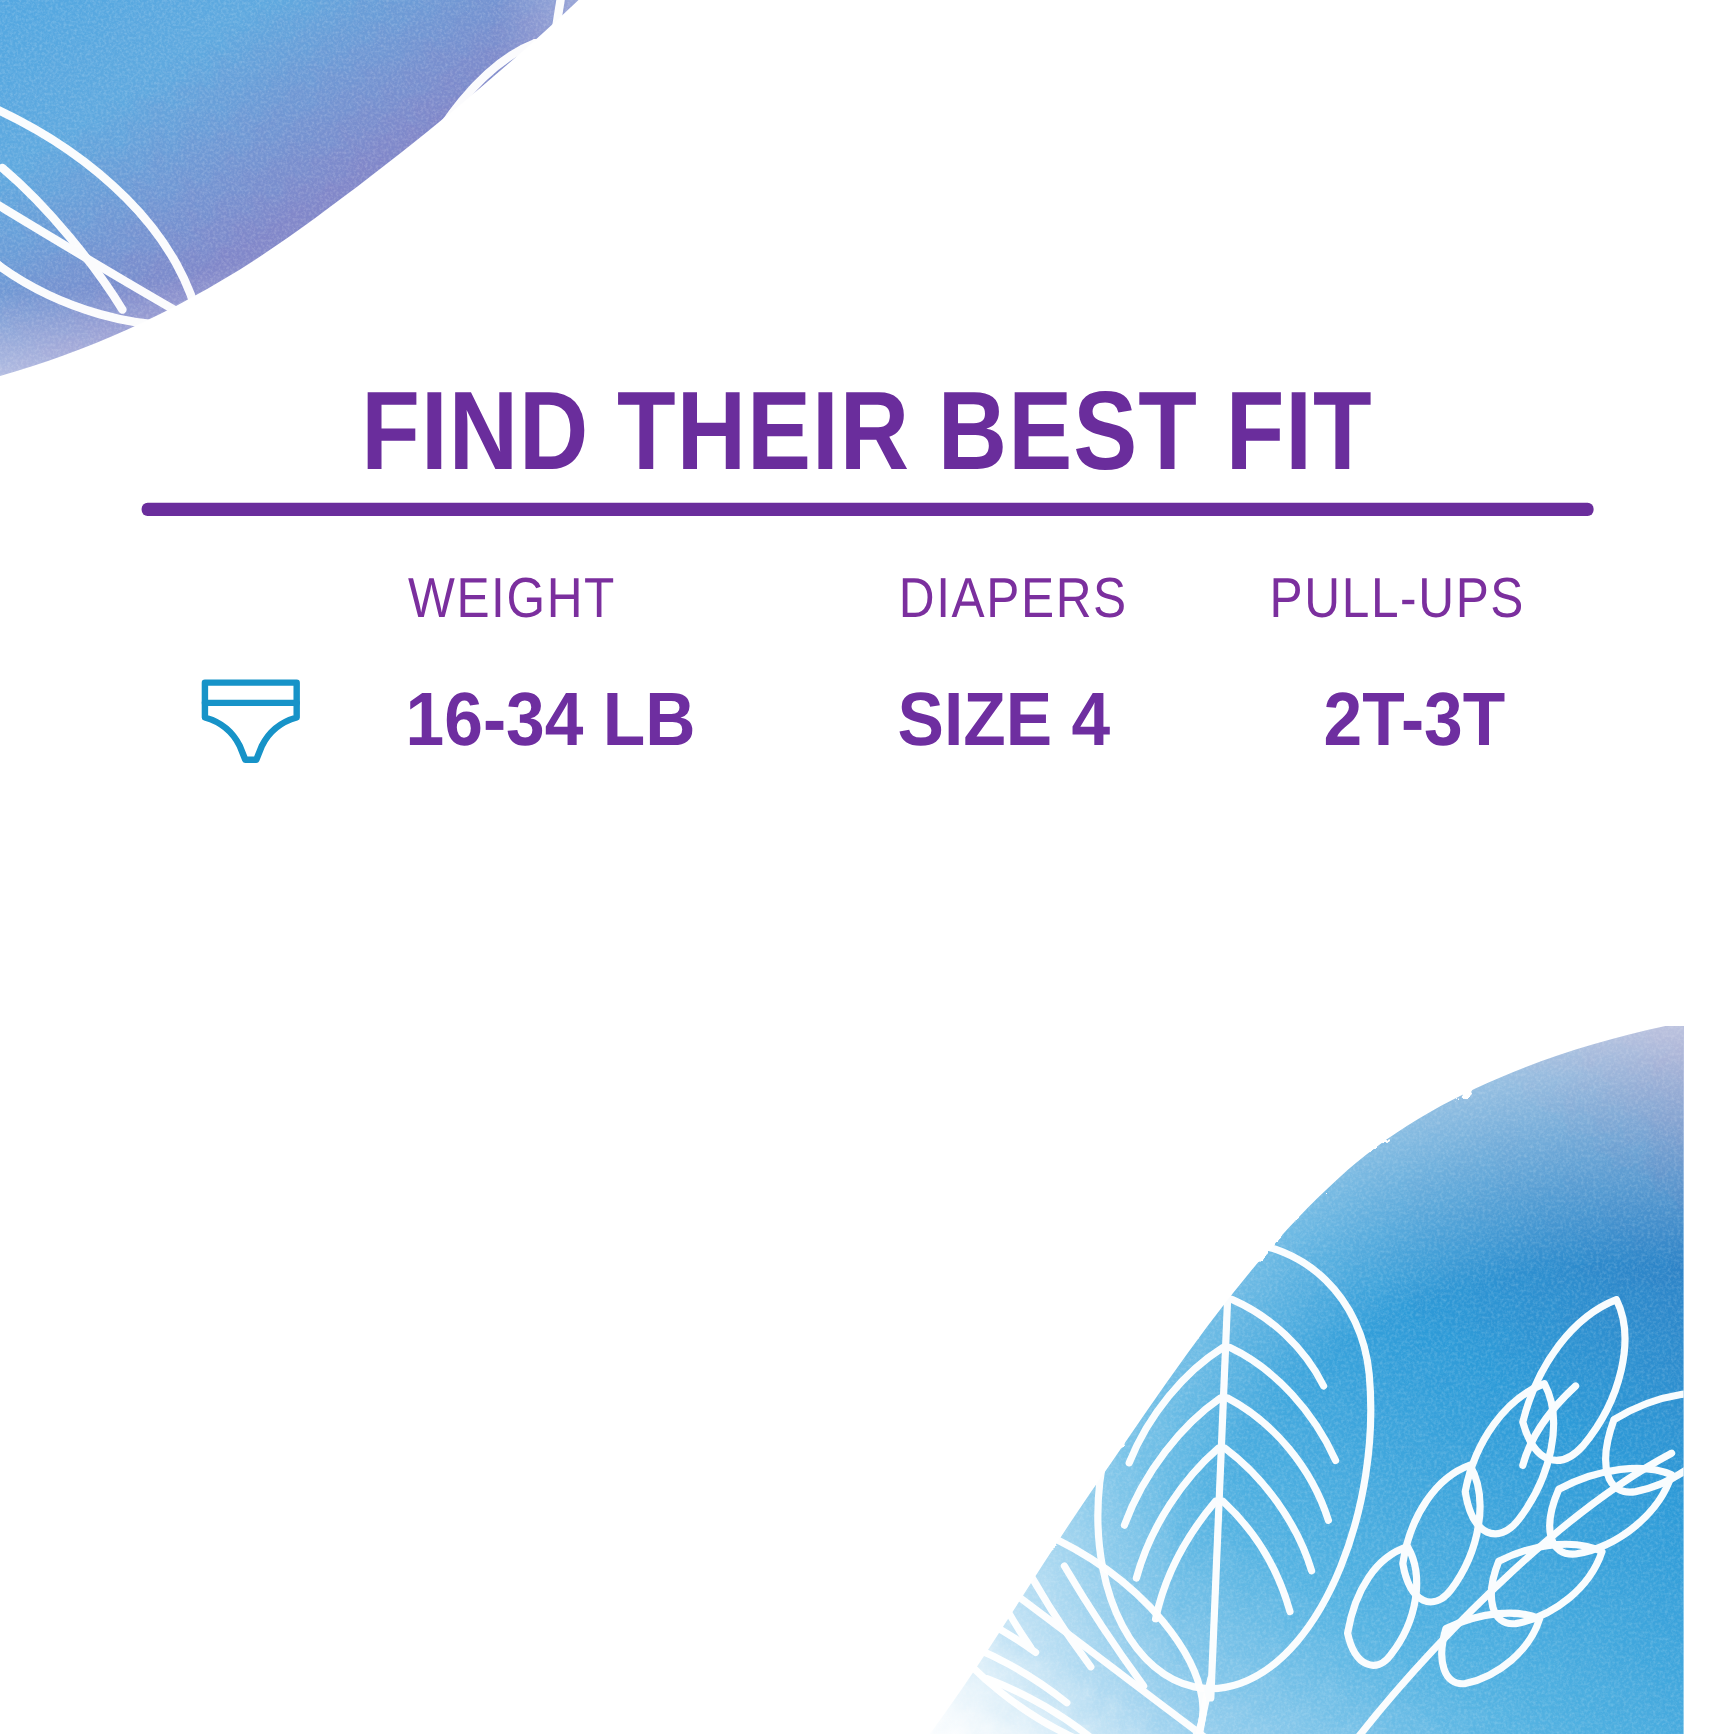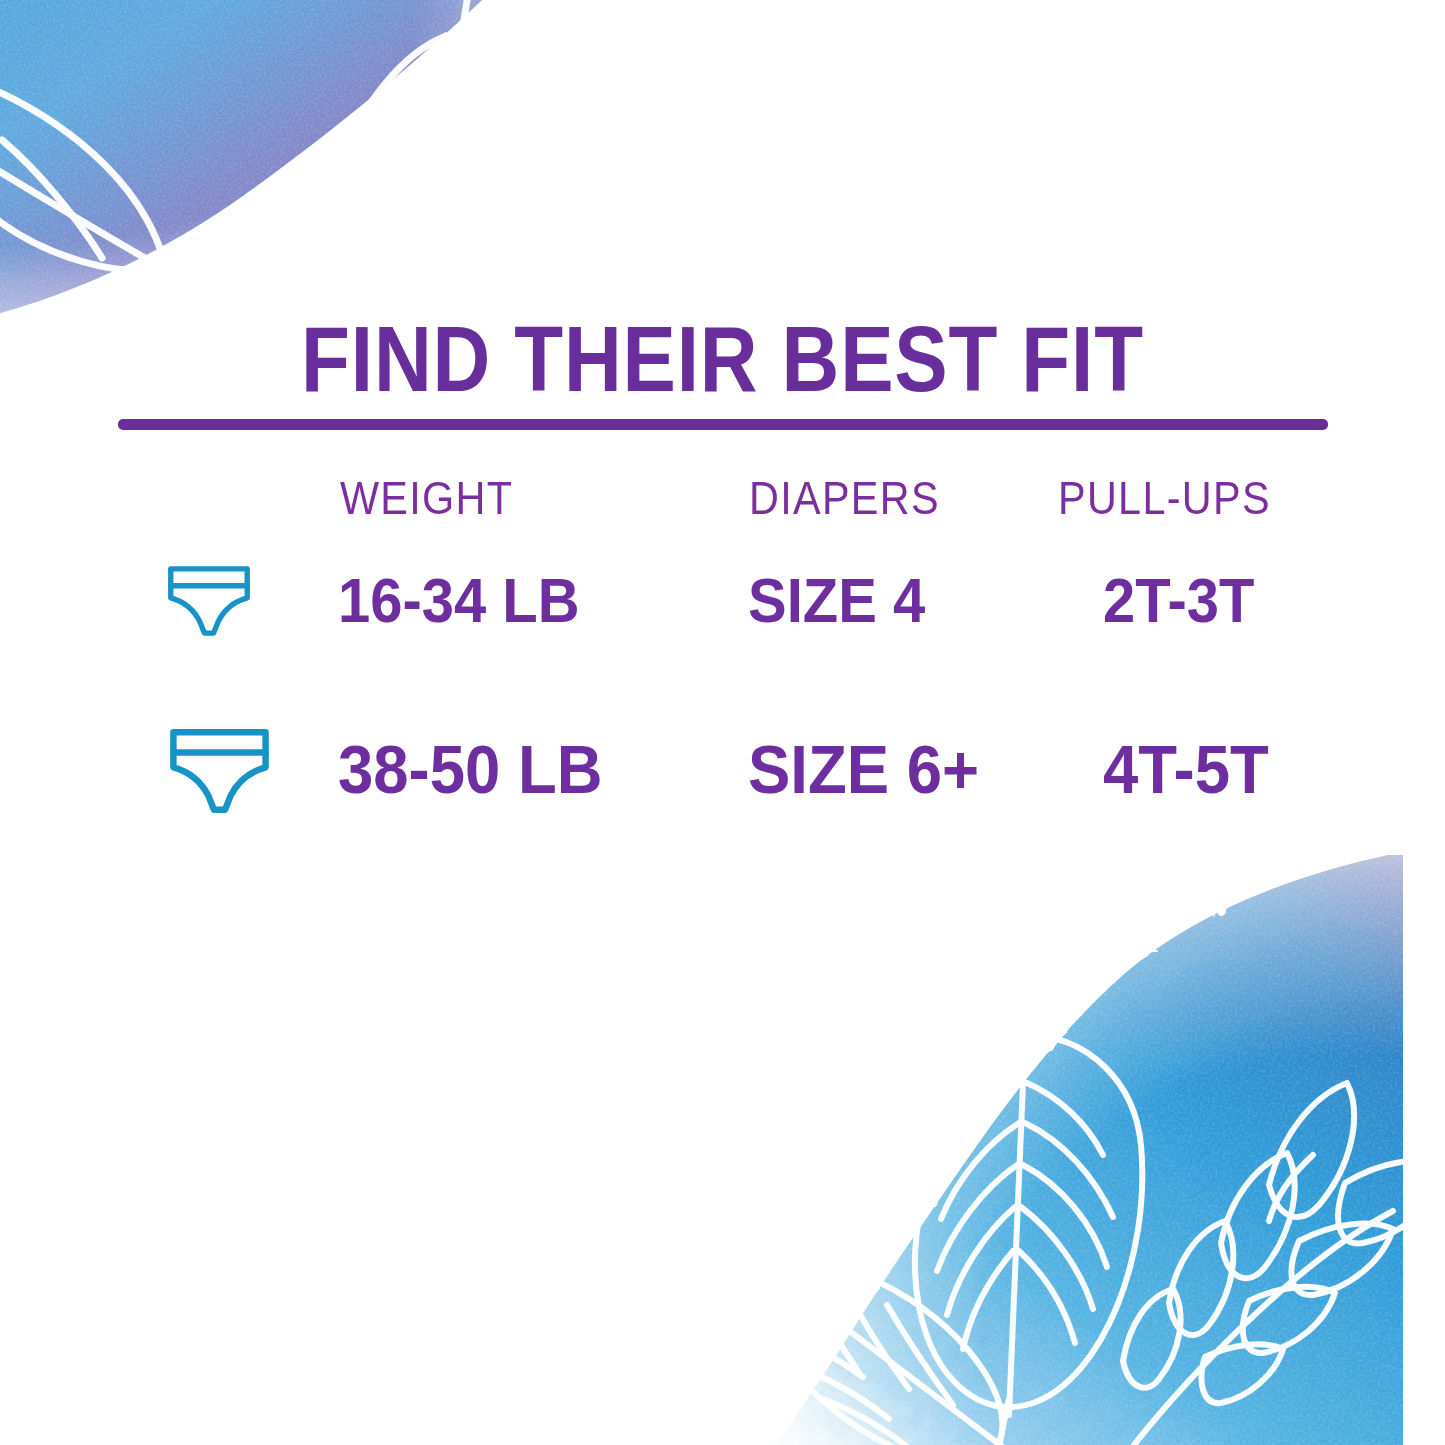--- a/index.html
+++ b/index.html
@@ -214,35 +214,20 @@
             <path d="M10,31 L110,31"></path>
           </g>
         </svg>
       </div>
       <div class="cell c-weight">16-34  LB</div>
       <div class="cell c-diaper">SIZE 4</div>
       <div class="cell c-pullup">2T-3T</div>
     </div>
 
 
-    <div class="row row-3">
-      <div class="icon-wrap">
-        <svg viewBox="0 0 120 102" xmlns="http://www.w3.org/2000/svg">
-          <g fill="none" stroke="#1793C8" stroke-width="7" stroke-linecap="round" stroke-linejoin="round">
-            <path d="M10,9 L110,9 L110,47
-                     C92,52 80,62 72,78 L66,93 L54,93 L48,78
-                     C40,62 28,52 10,47 Z"></path>
-            <path d="M10,31 L110,31"></path>
-          </g>
-        </svg>
-      </div>
-      <div class="cell c-weight">38-50 LB</div>
-      <div class="cell c-diaper">SIZE 6+</div>
-      <div class="cell c-pullup">4T-5T</div>
-    </div>
 
   </div>
 
   <div class="wash wash-br">
     <svg viewBox="0 0 740 620" xmlns="http://www.w3.org/2000/svg">
       <defs>
         <linearGradient id="gbr" x1="0.85" y1="0.02" x2="0.12" y2="0.95">
           <stop offset="0%" stop-color="#4A5CA8"></stop>
           <stop offset="14%" stop-color="#2E7FC4"></stop>
           <stop offset="38%" stop-color="#2E9BD8"></stop>

